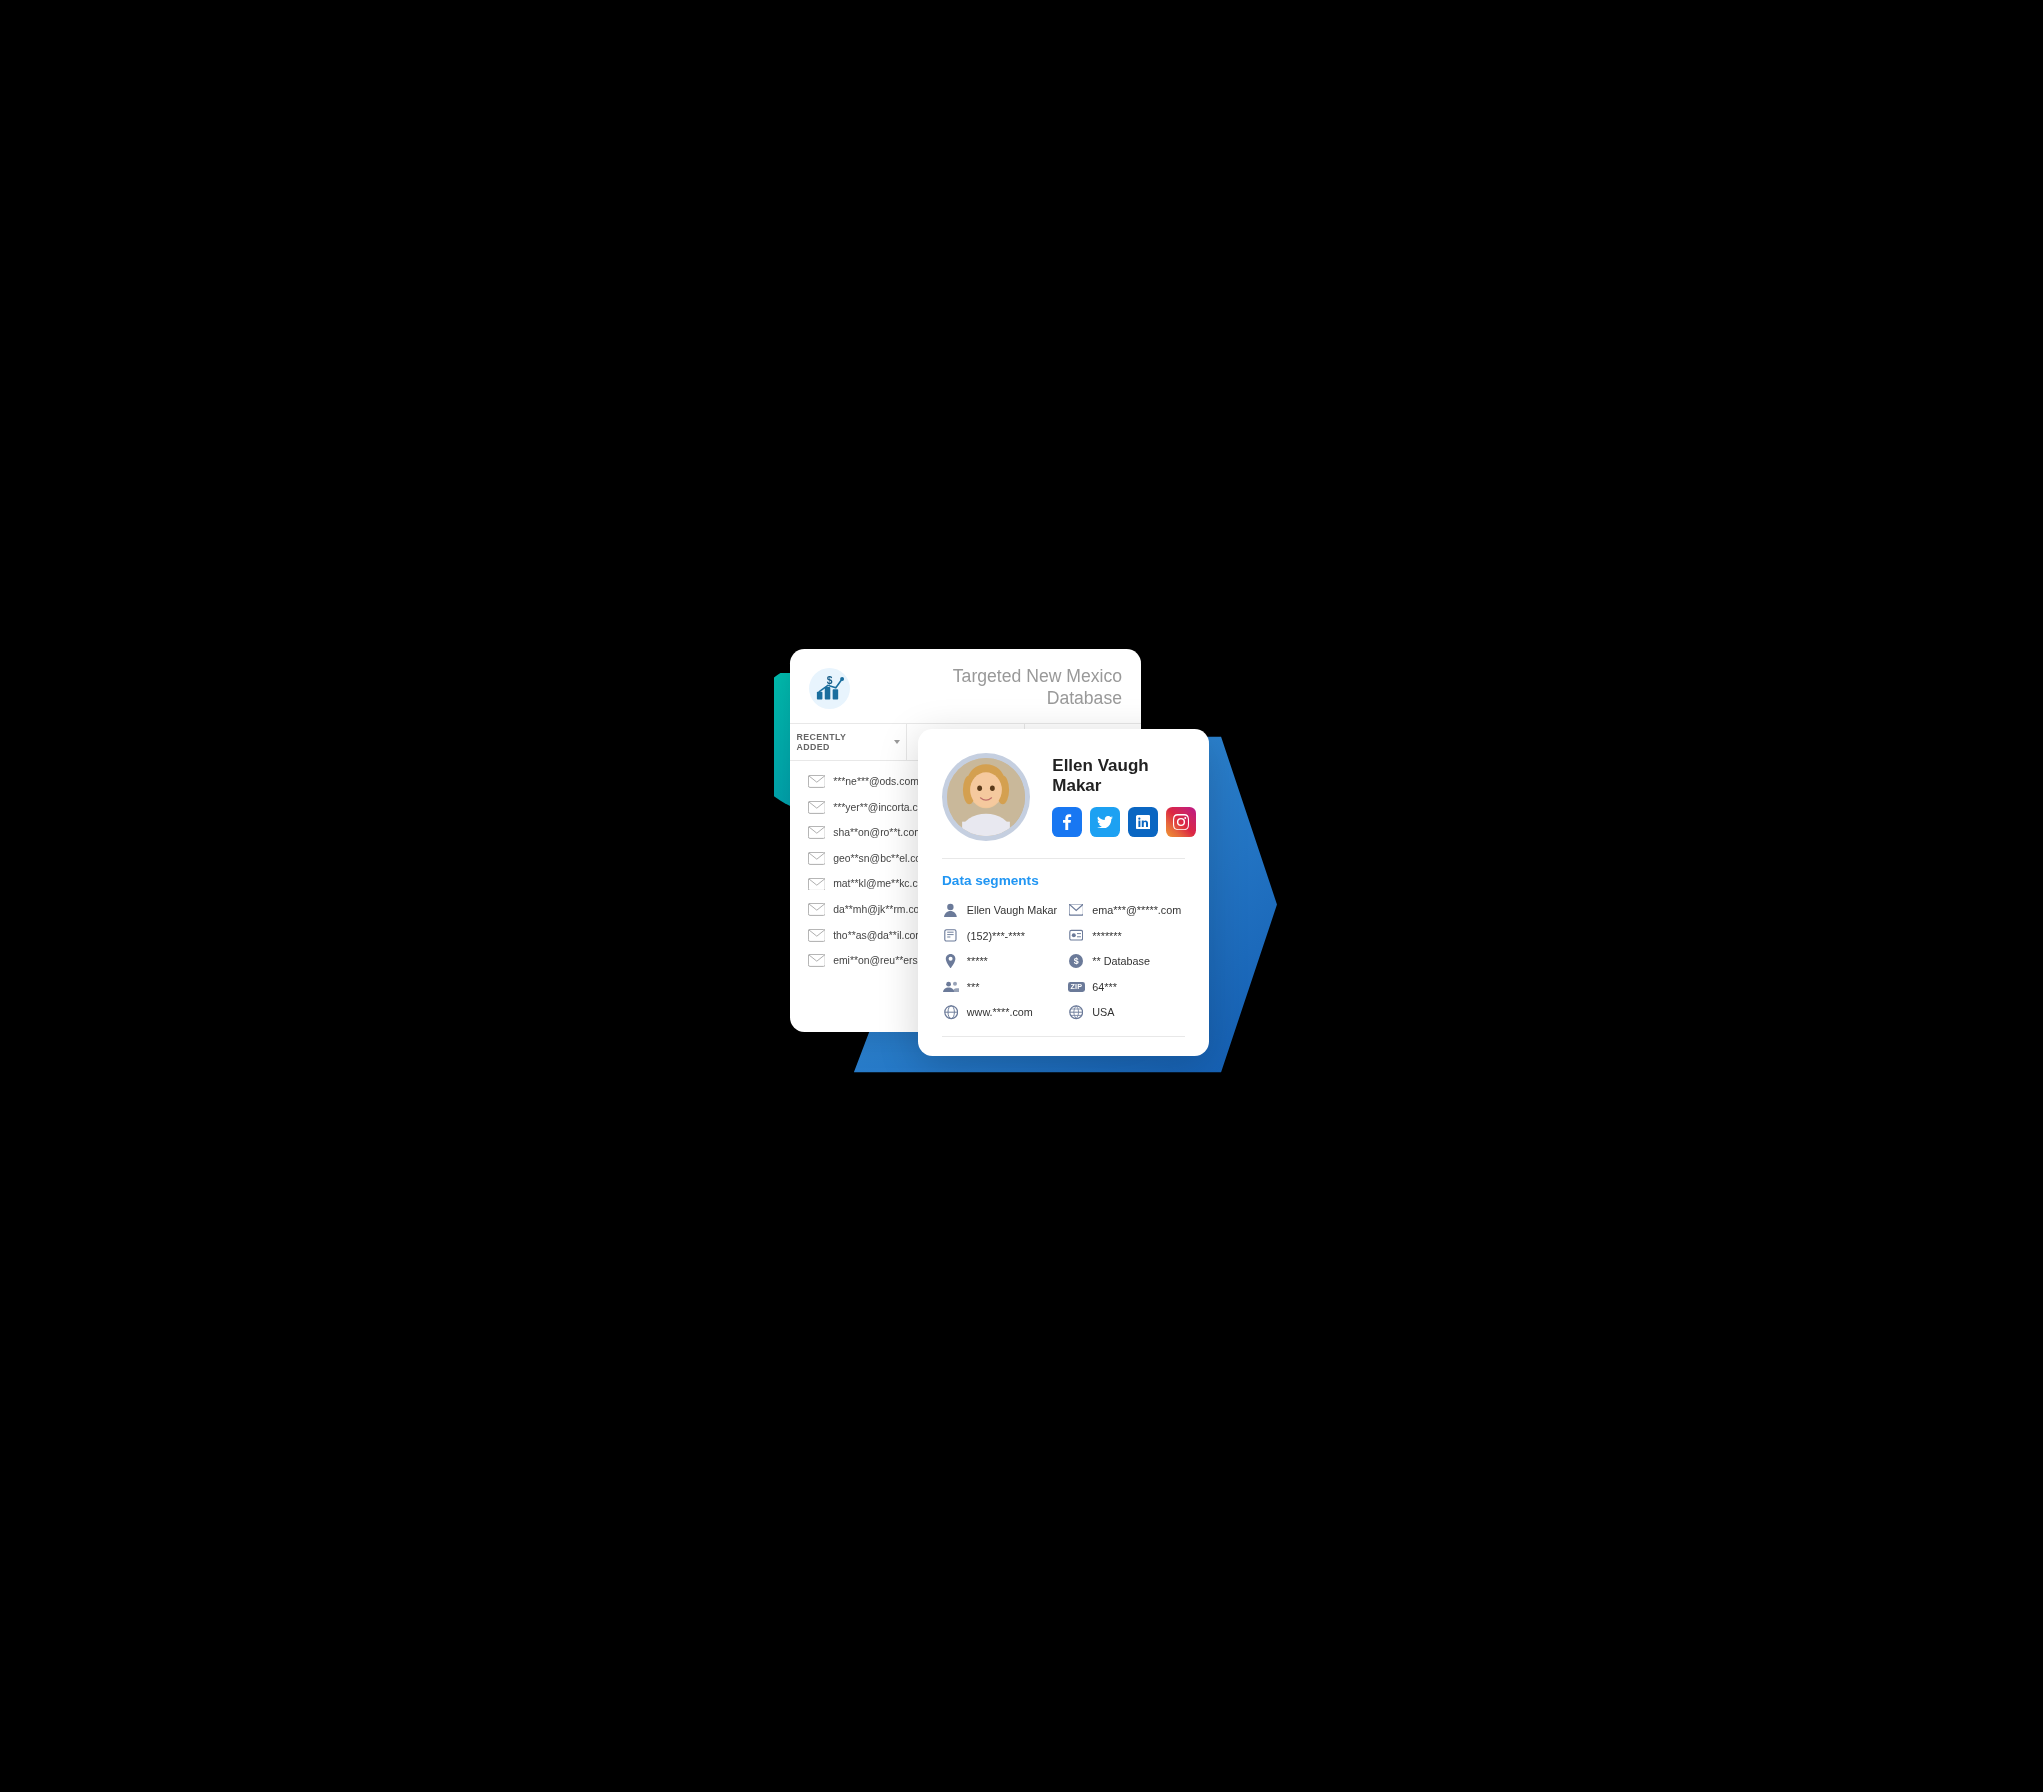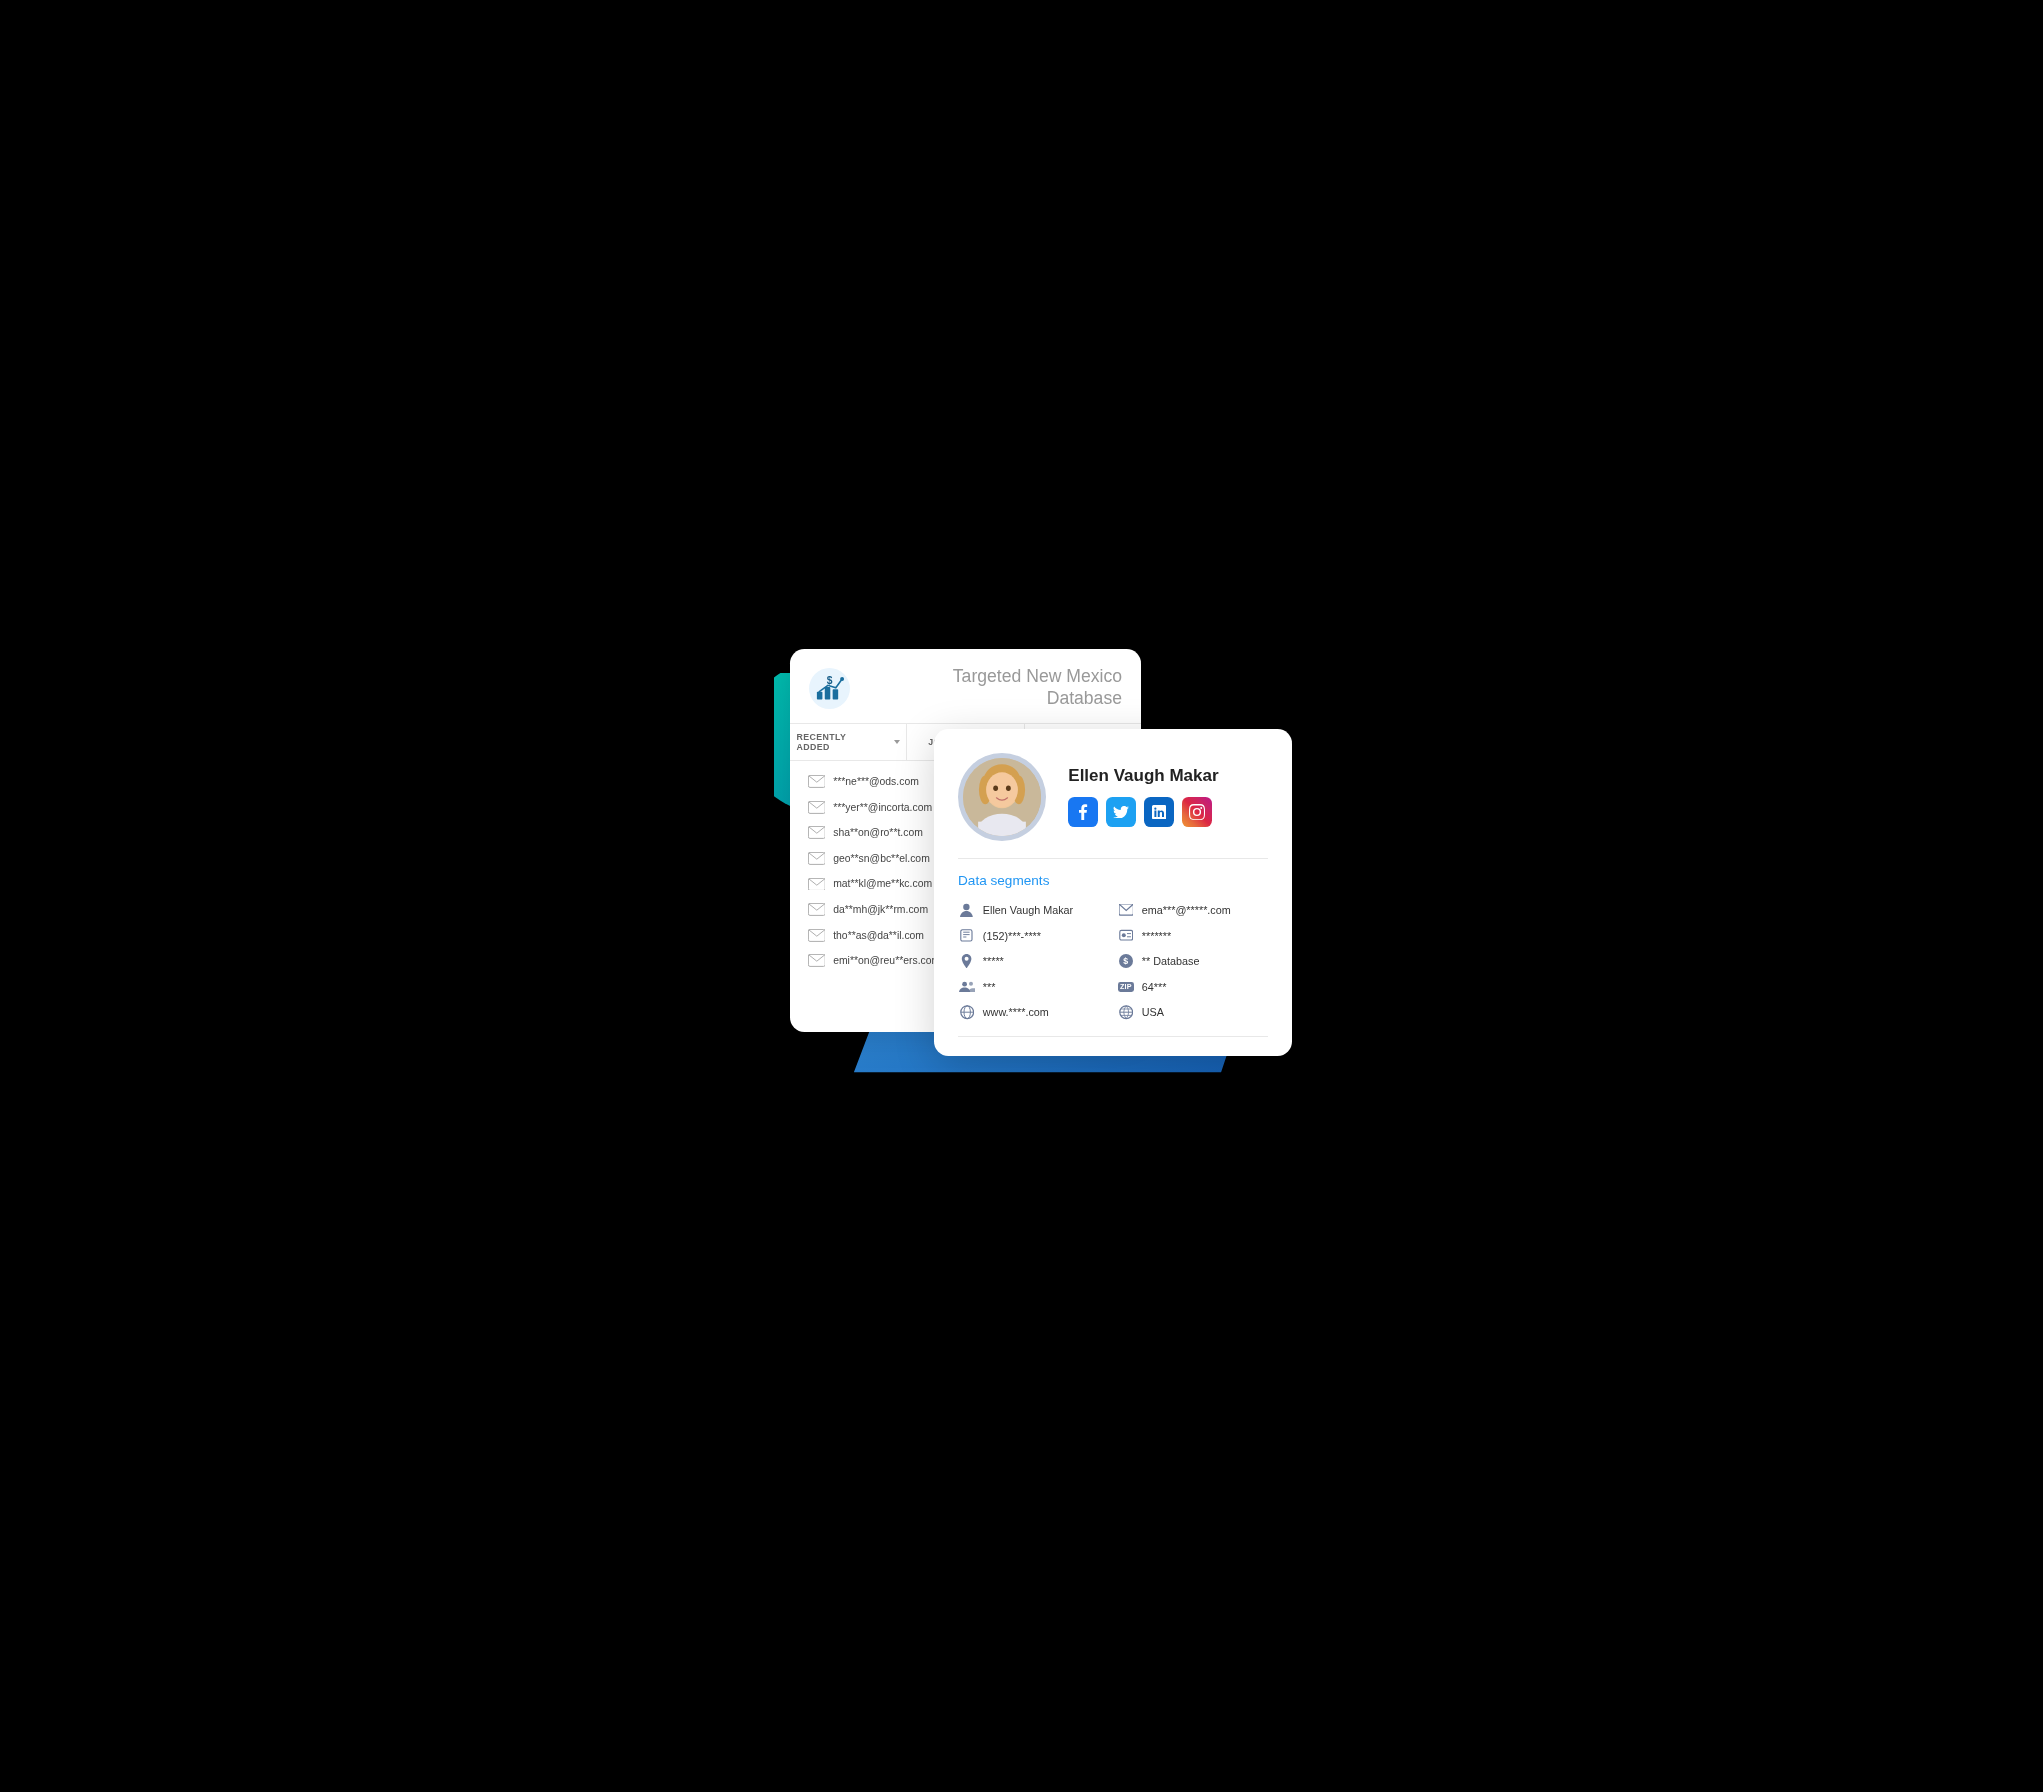--- a/index.html
+++ b/index.html
@@ -117,27 +117,26 @@
       width: 17.6px;
       height: 12.8px;
       flex-shrink: 0;
     }
 
     
     .profile-card {
       position: absolute;
       top: 80px;
       left: 128px;
-      width: 358px;
+      width: 291px;
       background: #fff;
       border-radius: 14.4px;
       box-shadow: 0 9.6px 40px rgba(0,0,0,0.18);
       z-index: 4;
       padding: 24px 24px 19px 24px;
-      margin-left: 16px;
     }
 
     .profile-top {
       display: flex;
       align-items: center;
       gap: 22.3px;
       padding-bottom: 17.6px;
       border-bottom: 0.8px solid #e8e8e8;
     }
 
@@ -206,21 +205,21 @@
     .social-linkedin { background: #0a66c2; }
     .social-instagram { background: linear-gradient(45deg, #f09433 0%, #e6683c 25%, #dc2743 50%, #cc2366 75%, #bc1888 100%); }
 
     .data-segments-section {
       padding-top: 14.4px;
     }
 
     .data-segments-title {
       font-size: 13.6px;
       color: #2196f3;
-      font-weight: 400;
+      font-weight: 700;
       margin-bottom: 12.8px;
     }
 
     .data-grid {
       display: grid;
       grid-template-columns: 1fr 1fr;
       gap: 8px 8px;
     }
 
     .data-item {

